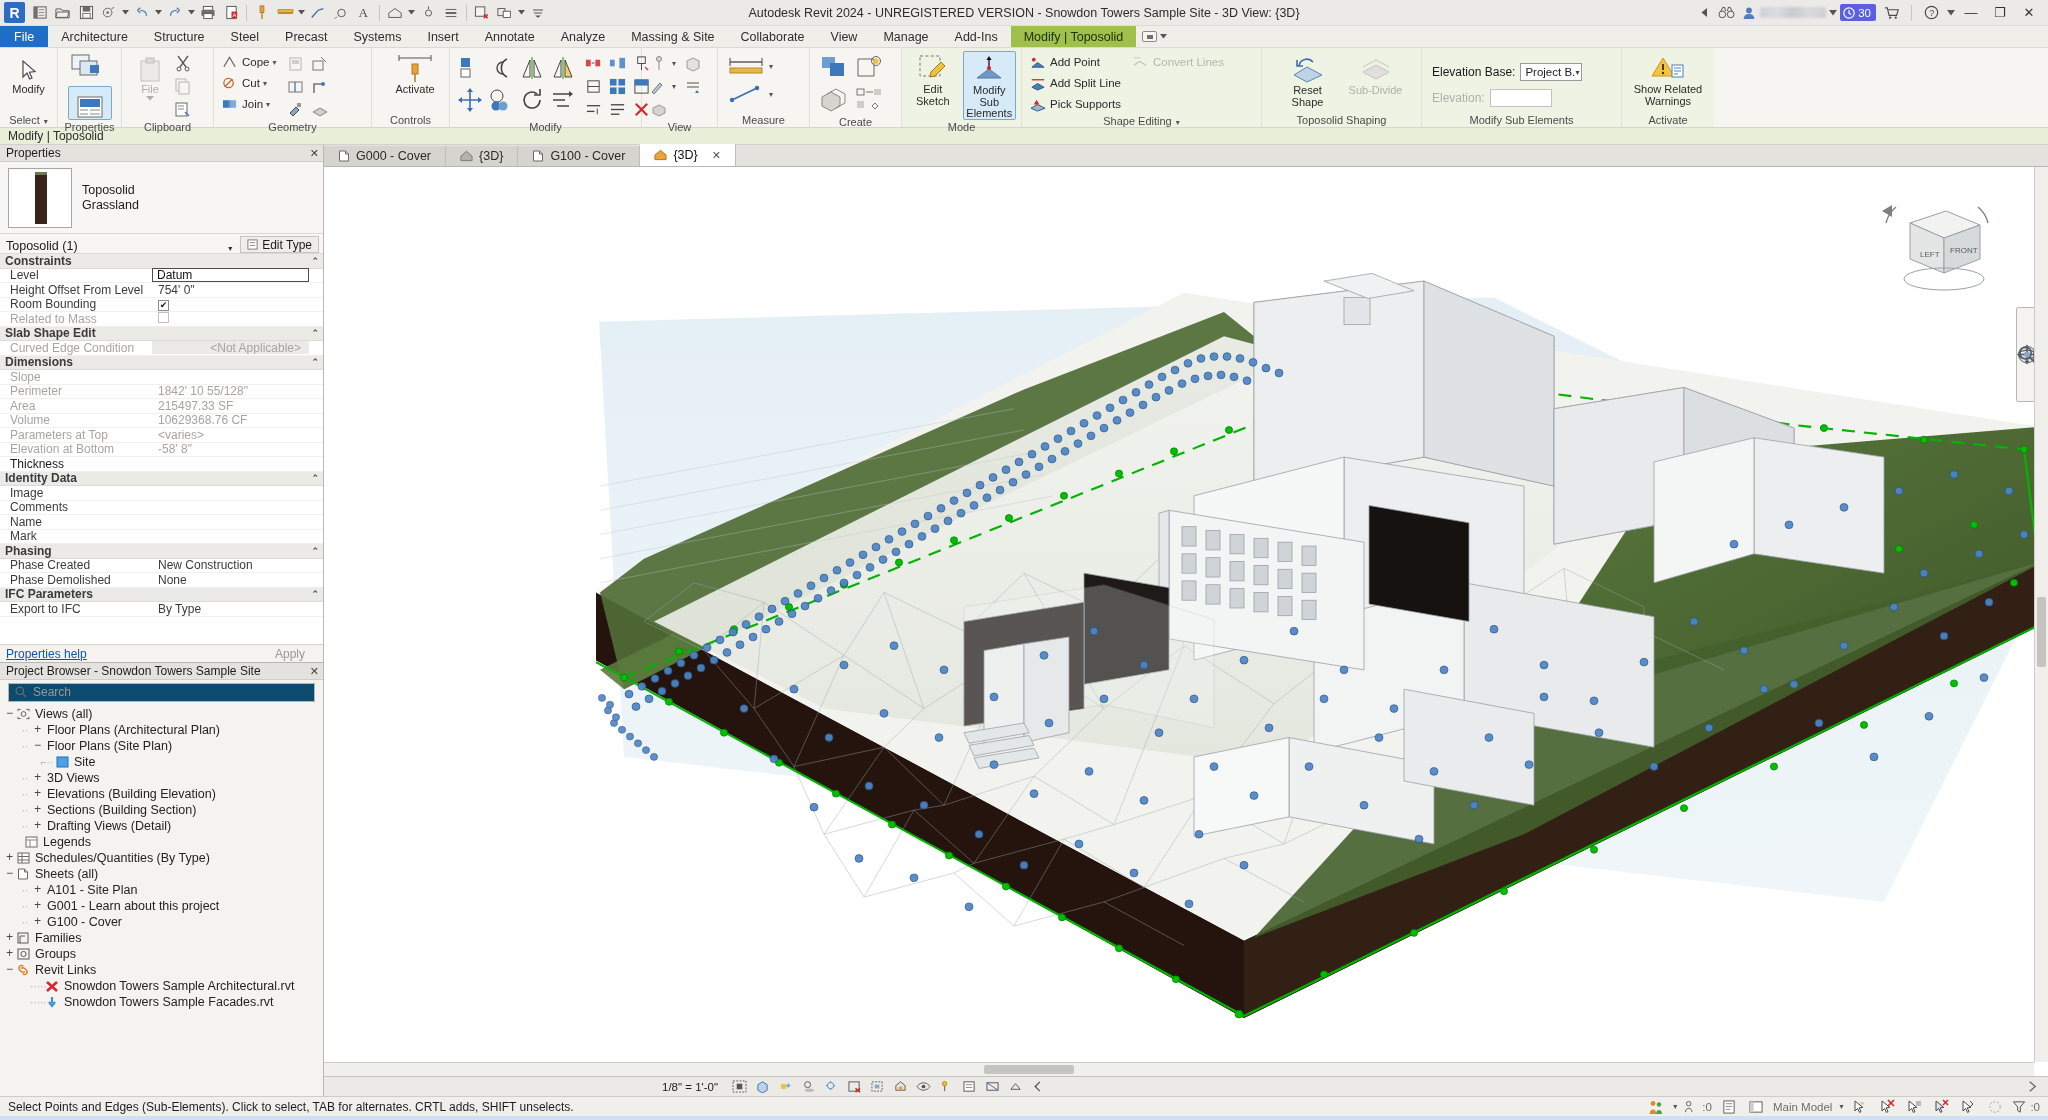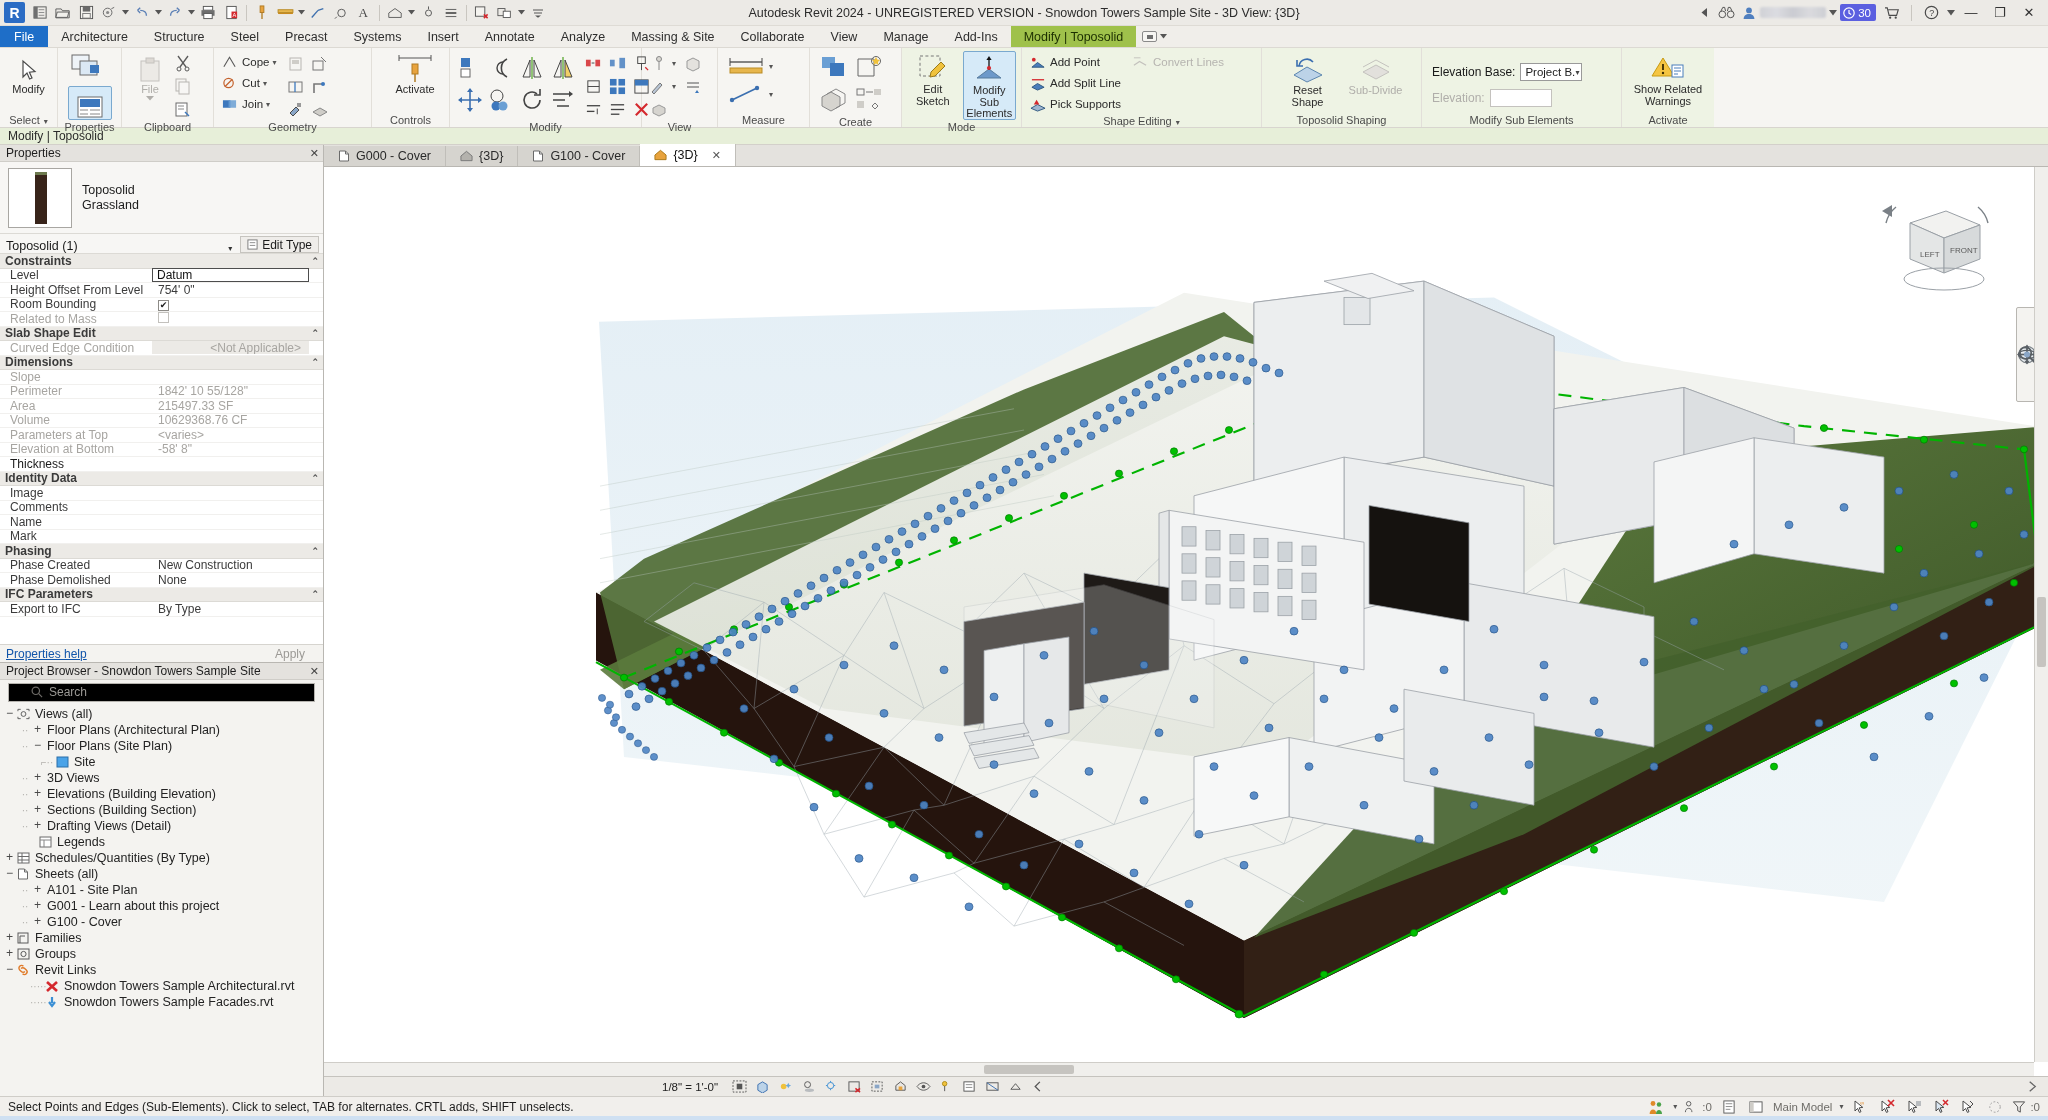--- a/index.html
+++ b/index.html
@@ -160,22 +160,22 @@
   }
   .prop-footer a { color: #1155aa; text-decoration: underline; }
   .applybtn {
     margin-left:auto; font-size:12px; color:#9b9995; padding: 0 12px;
   }
 
   .pb-search {
     height: 24px; display:flex; align-items:center; padding: 3px 8px; background:#f4f3f0; flex:none;
   }
   .pb-search .box {
-    flex:1; height: 19px; border:1px solid #b5b3ae; background:#000000; display:flex; align-items:center;
-    gap: 6px; padding: 0 22px; font-size: 12px; color:#9b9995;
+    flex:1; height: 19px; border:1px solid #b5b3ae; background:#0c4a6e; display:flex; align-items:center;
+    gap: 6px; padding: 0 6px; font-size: 12px; color:#9b9995;
   }
   .pbtree { flex: 1; overflow: hidden; background: #f4f3f0; padding-top: 2px; font-size: 12.5px; }
   .tnode { display: flex; align-items: center; height: 16px; white-space: nowrap; }
   .texp { width: 11px; text-align:center; font-size: 12px; color: #4a4a4a; font-family:"Liberation Mono",monospace; }
   .tdash { width: 14px; color:#b3b1ad; font-size:10px; text-align:center; }
   .ticon { width: 16px; display:flex; align-items:center; justify-content:center; }
   .tlabel { padding-left: 4px; color: #232323; }
 
   
   .rightcol { flex: 1; display: flex; flex-direction: column; min-width: 0; background:#e8e6e2; }
@@ -1252,21 +1252,21 @@
           <span class="texp">+</span>
           <span class="tlabel">Sections (Building Section)</span>
         </div>
 
         <div class="tnode" style="padding-left:18px">
           <span class="tdash">··</span>
           <span class="texp">+</span>
           <span class="tlabel">Drafting Views (Detail)</span>
         </div>
 
-        <div class="tnode" style="padding-left:37px">
+        <div class="tnode" style="padding-left:23px">
           <span class="ticon">
               <svg width="13" height="12" viewBox="0 0 13 12">
                 <rect x="1" y="1" width="11" height="10" fill="#fff" stroke="#6a6a6a"></rect>
                 <line x1="1" y1="4" x2="12" y2="4" stroke="#888"></line>
                 <line x1="5" y1="4" x2="5" y2="11" stroke="#888"></line>
               </svg>
             </span>
           <span class="tlabel">Legends</span>
         </div>
 

